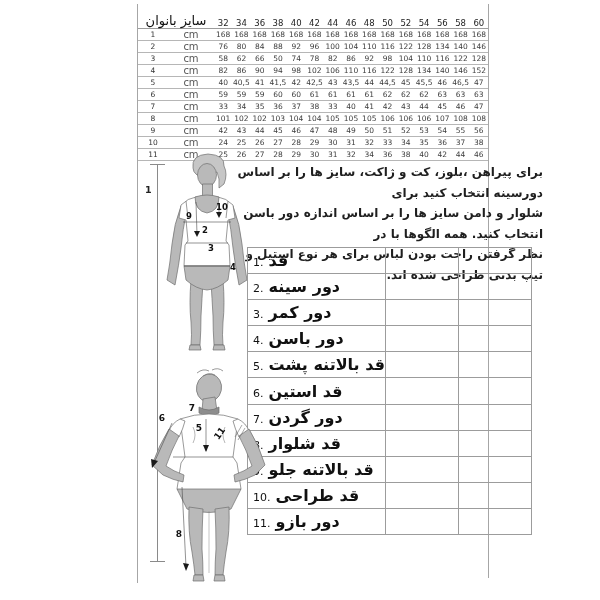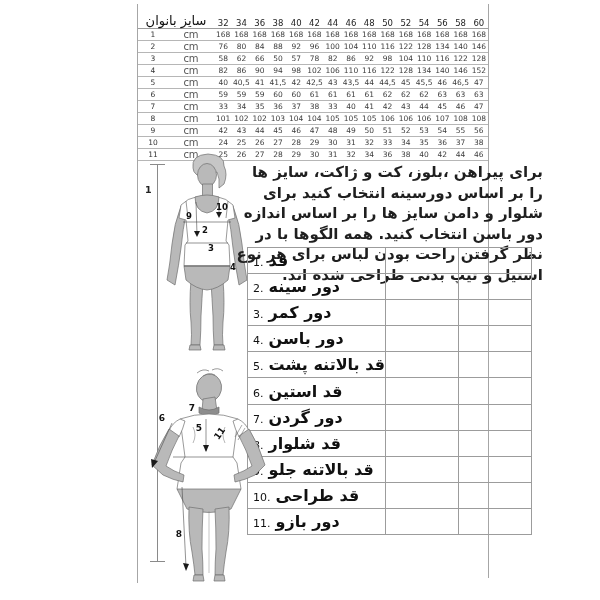--- a/index.html
+++ b/index.html
@@ -25,21 +25,21 @@
 
   
   .measure-line{position:absolute;background:#8a8a8a;}
   #hm-line{left:120px;top:164px;width:1px;height:398px;}
   #hm-captop{left:113px;top:164px;width:15px;height:1px;}
   #hm-capbot{left:113px;top:561px;width:15px;height:1px;}
   #hm-label{position:absolute;left:108px;top:184px;font-size:9.5px;font-weight:600;color:#222;}
 
   
   #desc{position:absolute;left:198px;top:162px;width:308px;direction:rtl;text-align:right;
-        font-size:15px;font-weight:600;color:#1f1f1f;line-height:20.5px;}
+        font-size:12px;font-weight:600;color:#1f1f1f;line-height:20.5px;}
 
   
   #grid{position:absolute;left:210px;top:247px;border-collapse:collapse;table-layout:fixed;background:transparent;}
   #grid td{border:1px solid #9c9c9c;height:25.1px;padding:0;}
   #grid td.glabel{width:74px;direction:ltr;text-align:left;padding-left:5px;white-space:nowrap;}
   #grid td.gcell{width:72px;}
   .gnum{font-size:11px;color:#111;}
   .gname{font-size:16px;font-weight:700;color:#111;}
 
   
@@ -120,21 +120,21 @@
           <td>140</td>
           <td>146</td>
         </tr>
         <tr>
           <td class="rownum">3</td>
           <td class="unit">cm</td>
           <td>58</td>
           <td>62</td>
           <td>66</td>
           <td>50</td>
-          <td>57</td>
+          <td>74</td>
           <td>78</td>
           <td>82</td>
           <td>86</td>
           <td>92</td>
           <td>98</td>
           <td>104</td>
           <td>110</td>
           <td>116</td>
           <td>122</td>
           <td>128</td>

